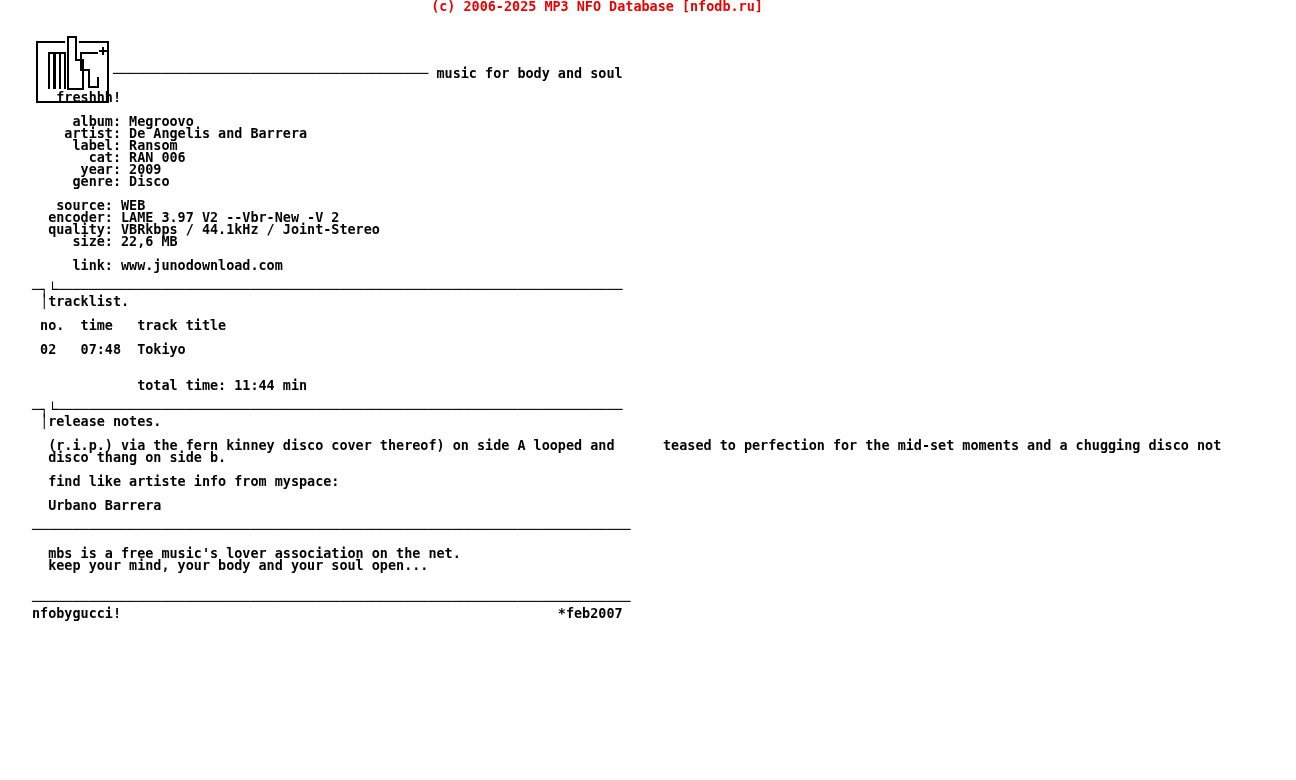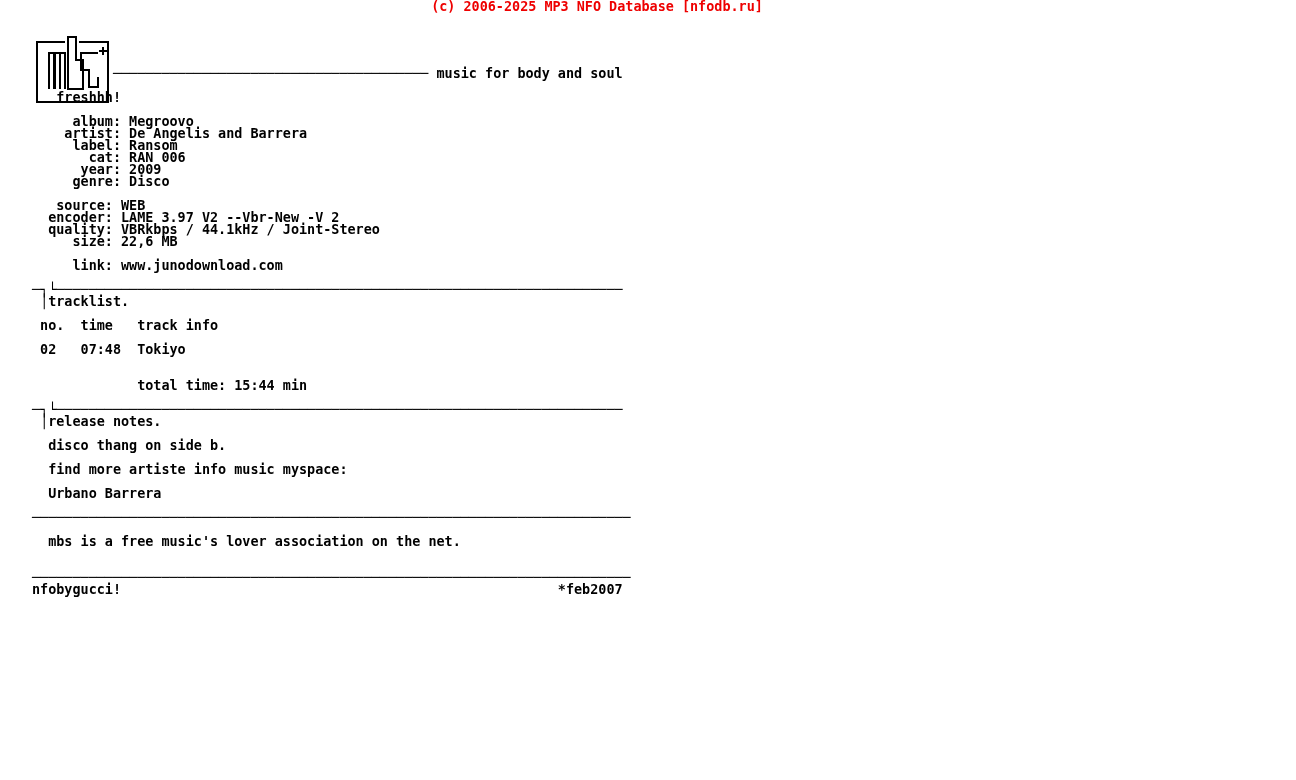--- a/index.html
+++ b/index.html
@@ -68,41 +68,43 @@
   <div class="r">  encoder: LAME 3.97 V2 --Vbr-New -V 2</div>
   <div class="r">  quality: VBRkbps / 44.1kHz / Joint-Stereo</div>
   <div class="r">     size: 22,6 MB</div>
   <div class="r"></div>
   <div class="r">     link: www.junodownload.com</div>
   <div class="r"></div>
 
   <div class="r">─┐└──────────────────────────────────────────────────────────────────────</div>
   <div class="r"> │tracklist.</div>
   <div class="r"></div>
-  <div class="r"> no.  time   track info</div>
+  <div class="r"> no.  time   track title</div>
   <div class="r"></div>
   <div class="r"> 02   07:48  Tokiyo</div>
   <div class="r"></div>
   <div class="r"></div>
-  <div class="r">             total time: 15:44 min</div>
+  <div class="r">             total time: 11:44 min</div>
   <div class="r"></div>
 
   <div class="r">─┐└──────────────────────────────────────────────────────────────────────</div>
   <div class="r"> │release notes.</div>
   <div class="r"></div>
+  <div class="r">  (r.i.p.) via the fern kinney disco cover thereof) on side A looped and      teased to perfection for the mid-set moments and a chugging disco not</div>
   <div class="r">  disco thang on side b.</div>
   <div class="r"></div>
-  <div class="r">  find more artiste info music myspace:</div>
+  <div class="r">  find like artiste info from myspace:</div>
   <div class="r"></div>
   <div class="r">  Urbano Barrera</div>
   <div class="r"></div>
 
   <div class="r">──────────────────────────────────────────────────────────────────────────</div>
   <div class="r"></div>
   <div class="r">  mbs is a free music's lover association on the net.</div>
+  <div class="r">  keep your mind, your body and your soul open...</div>
   <div class="r"></div>
   <div class="r"></div>
 
   <div class="r">──────────────────────────────────────────────────────────────────────────</div>
   <div class="r">nfobygucci!                                                      *feb2007</div>
 </div>
 
 <svg class="logo" width="74" height="68" viewBox="0 0 74 68" shape-rendering="crispEdges" aria-hidden="true">
 
   <path d="M29,6 H1 V66 H72 V6 H43"></path>

